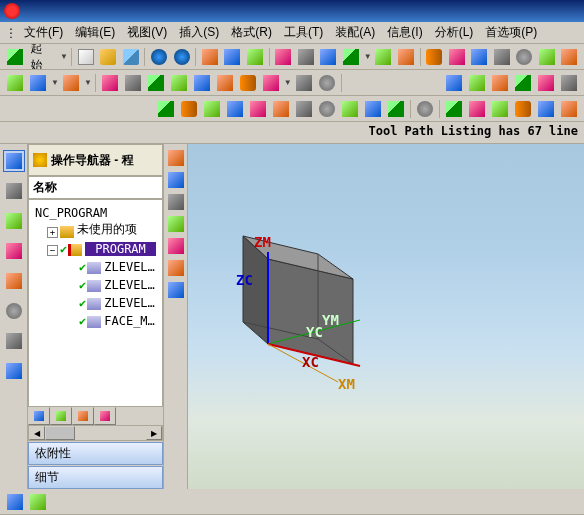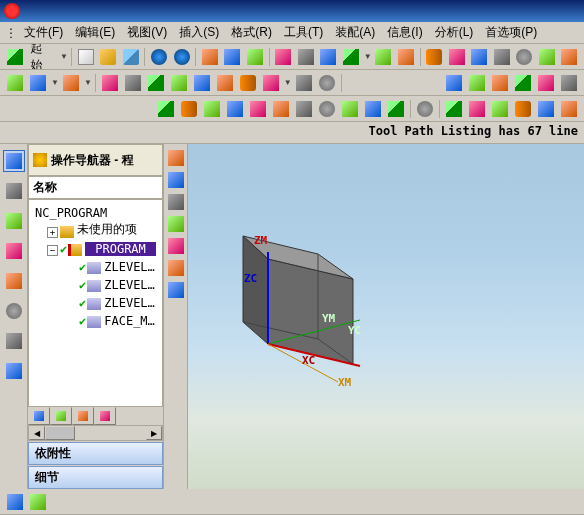--- a/index.html
+++ b/index.html
@@ -59,29 +59,29 @@
     .check { color: #0a0; font-weight: bold; margin-right: 1px; }
     .selected { background: #4c1d95; color: #fff; padding: 0 10px; }
     
     .nav-bottom { background: #d4d0c8; }
     .nav-tabs { display: flex; height: 18px; }
     .nav-tab { width: 22px; border: 1px outset #d4d0c8; display: flex; align-items: center; justify-content: center; font-size: 10px; }
     .nav-scroll { height: 16px; background: #d4d0c8; border: 1px solid #aca899; display: flex; }
     .nav-scroll .thumb { width: 30px; background: #c0c0c0; border: 1px outset #d4d0c8; }
     .nav-scroll .arrow { width: 16px; border: 1px outset #d4d0c8; display:flex; align-items:center; justify-content:center; font-size:8px; }
     .nav-scroll .track { flex:1; }
-    .section-btn { background: linear-gradient(#e8f0ff,#b8d0f0); border: 1px solid #7a9ac8; padding: 2px 6px; font-weight: bold; cursor: pointer; margin-top: 1px; }
+    .section-btn { background: linear-gradient(#e8f0ff,#b8d0f0); border: 1px solid #7a9ac8; padding: 2px 6px; font-weight: normal; cursor: pointer; margin-top: 1px; }
     
     .inner-toolbar { width: 24px; background: #d4d0c8; display: flex; flex-direction: column; align-items: center; padding-top: 4px; gap: 2px; border-right: 1px solid #aca899; }
     .it-btn { width: 20px; height: 20px; display: flex; align-items: center; justify-content: center; cursor: pointer; }
     
     .viewport { flex: 1; position: relative; background: linear-gradient(to bottom, #a8c8e0 0%, #b0d0e8 30%, #c8e0f0 60%, #e0e8e0 80%, #d0dcc8 100%); overflow: hidden; }
-    .coord-label { position: absolute; font-family: monospace; font-size: 11px; font-weight: bold; }
+    .coord-label { position: absolute; font-family: monospace; font-size: 14px; font-weight: bold; }
     .zm { color: #c00; } .ym { color: #0a0; } .xm { color: #c80; }
-    .zc { color: #00c; } .yc { color: #070; margin-left: 42px; } .xc { color: #a00; }
+    .zc { color: #00c; } .yc { color: #070; } .xc { color: #a00; }
   </style>
 </head>
 <body>
 
 <div class="title-bar">
   <div class="icon"></div>
 </div>
 
 <div class="menu-bar">
   <span class="menu-grip">⋮</span>
@@ -436,21 +436,21 @@
       <line x1="130" y1="195" x2="165" y2="220" stroke="#444" stroke-width="1"></line>
       <line x1="130" y1="195" x2="130" y2="110" stroke="#444" stroke-width="1"></line>
 
       <line x1="80" y1="200" x2="80" y2="108" stroke="#00f" stroke-width="2"></line>
       <line x1="80" y1="200" x2="172" y2="176" stroke="#0a0" stroke-width="1"></line>
       <line x1="80" y1="200" x2="172" y2="222" stroke="#c00" stroke-width="2"></line>
 
       <line x1="80" y1="200" x2="150" y2="238" stroke="#c80" stroke-width="1"></line>
     </svg>
     <span class="coord-label zm" style="left:66px; top:90px">ZM</span>
-    <span class="coord-label zc" style="left:56px; top:128px">ZC</span>
+    <span class="coord-label zc" style="left:48px; top:128px">ZC</span>
     <span class="coord-label ym" style="left:134px; top:168px;color:#cfc">YM</span>
     <span class="coord-label yc" style="left:118px; top:180px;color:#cfc">YC</span>
     <span class="coord-label xc" style="left:114px; top:210px">XC</span>
     <span class="coord-label xm" style="left:150px; top:232px">XM</span>
   </div>
 </div>
 
 <div class="toolbar-row">
   <span class="tb-btn">
       <span class="ico misc3"></span>

